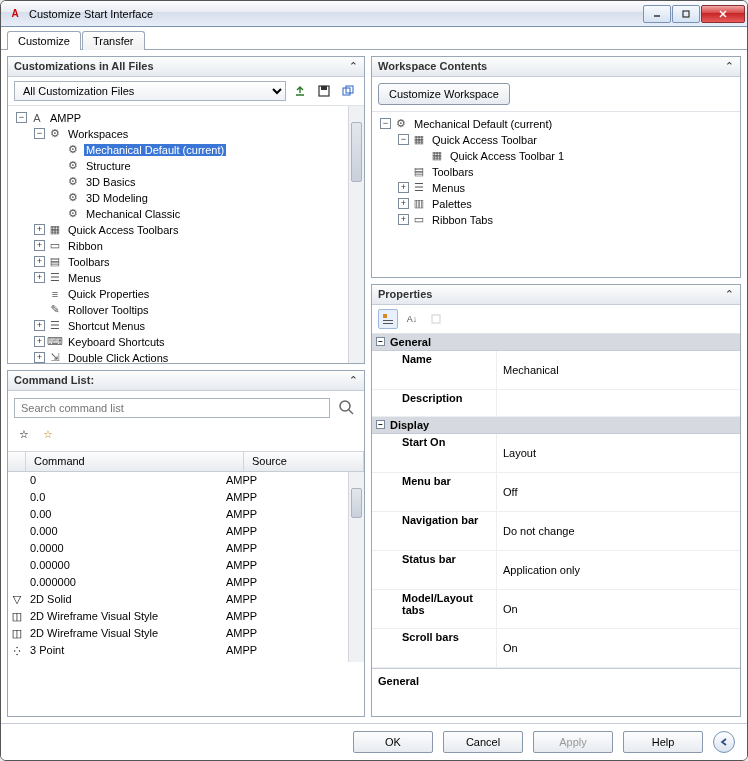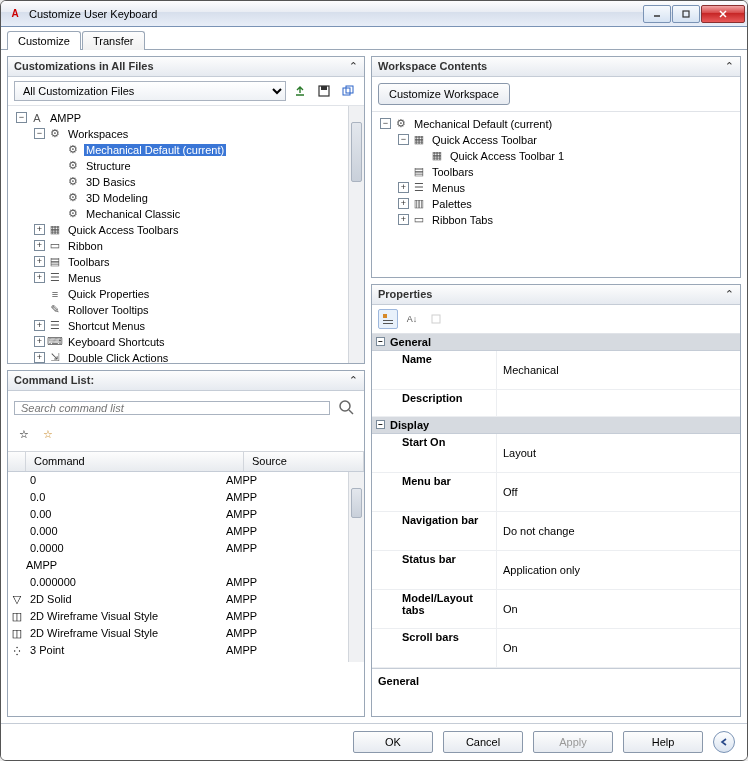--- a/index.html
+++ b/index.html
@@ -29,21 +29,21 @@
 .tree-row { display: flex; align-items: center; height: 16px; white-space: nowrap; }
 .tree-row .twist { width: 11px; height: 11px; border: 1px solid #7a8a9a; background: #fff; display: flex; align-items: center; justify-content: center; font-size: 9px; line-height: 1; color: #333; margin-right: 2px; }
 .tree-row .twist.empty { border: none; background: none; }
 .tree-row .ticon { width: 16px; height: 16px; margin-right: 3px; display: flex; align-items: center; justify-content: center; font-size: 11px; color: #555; }
 .tree-row .tlabel { padding: 0 2px; }
 .tree-row.selected .tlabel { background: #3a76d6; color: #fff; }
 .scrollbar-v { position: absolute; right: 0; top: 0; bottom: 0; width: 16px; background: #f0f1f3; border-left: 1px solid #d2d6dc; }
 .scrollbar-v .thumb { position: absolute; left: 2px; right: 2px; top: 16px; height: 60px; background: linear-gradient(#e3e7ed,#c9d0da); border: 1px solid #aab3c0; border-radius: 2px; }
 .cmdlist-panel { flex: 1; }
 .search-row { display: flex; align-items: center; padding: 6px; gap: 6px; }
-.search-input { flex: 1; height: 14px; border: 1px solid #aab3c0; padding: 0 6px; color: #888; font-style: italic; }
+.search-input { flex: 1; height: 20px; border: 1px solid #aab3c0; padding: 0 6px; color: #888; }
 .search-icon { width: 22px; height: 22px; display: flex; align-items: center; justify-content: center; }
 .filter-row { display: flex; align-items: center; padding: 0 6px 6px 6px; gap: 4px; }
 .cmd-table { flex: 1; overflow: hidden; position: relative; border-top: 1px solid #d2d6dc; }
 .cmd-head { display: flex; height: 20px; background: linear-gradient(#fdfdfd,#e8ebef); border-bottom: 1px solid #c5ccd6; }
 .cmd-head .ch { padding: 3px 8px; border-right: 1px solid #d2d6dc; }
 .cmd-head .ch.c1 { width: 218px; }
 .cmd-head .ch.c2 { flex: 1; }
 .cmd-body { height: 190px; overflow: auto; position: relative; }
 .cmd-row { display: flex; height: 17px; align-items: center; }
 .cmd-row .cicon { width: 18px; display: flex; justify-content: center; }
@@ -66,21 +66,21 @@
 .roundbtn { width: 22px; height: 22px; border: 1px solid #7a93b5; border-radius: 50%; background: linear-gradient(#fff,#d9e3f0); display: flex; align-items: center; justify-content: center; }
 .cust-panel { height: 308px; }
 .props-panel { flex: 1; }
 </style>
 </head>
 <body>
 
 <div class="window">
   <div class="titlebar">
     <span class="app-icon">A</span>
-    <span class="title">Customize User Keyboard</span>
+    <span class="title">Customize Start Interface</span>
     <div class="winbtns">
       <div class="winbtn">
           <svg viewBox="0 0 10 10">
             <line x1="2" y1="7" x2="8" y2="7" stroke="#333" stroke-width="1.5"></line>
           </svg>
         </div>
       <div class="winbtn">
           <svg viewBox="0 0 10 10">
             <rect x="2" y="2" width="6" height="6" fill="none" stroke="#333" stroke-width="1.2"></rect>
           </svg>
@@ -259,20 +259,21 @@
                 <div class="c1">0.000</div>
                 <div class="c2">AMPP</div>
               </div>
               <div class="cmd-row">
                 <div class="cicon"></div>
                 <div class="c1">0.0000</div>
                 <div class="c2">AMPP</div>
               </div>
               <div class="cmd-row">
                 <div class="cicon"></div>
+                <div class="c1">0.00000</div>
                 <div class="c2">AMPP</div>
               </div>
               <div class="cmd-row">
                 <div class="cicon"></div>
                 <div class="c1">0.000000</div>
                 <div class="c2">AMPP</div>
               </div>
               <div class="cmd-row">
                 <div class="cicon">▽</div>
                 <div class="c1">2D Solid</div>

